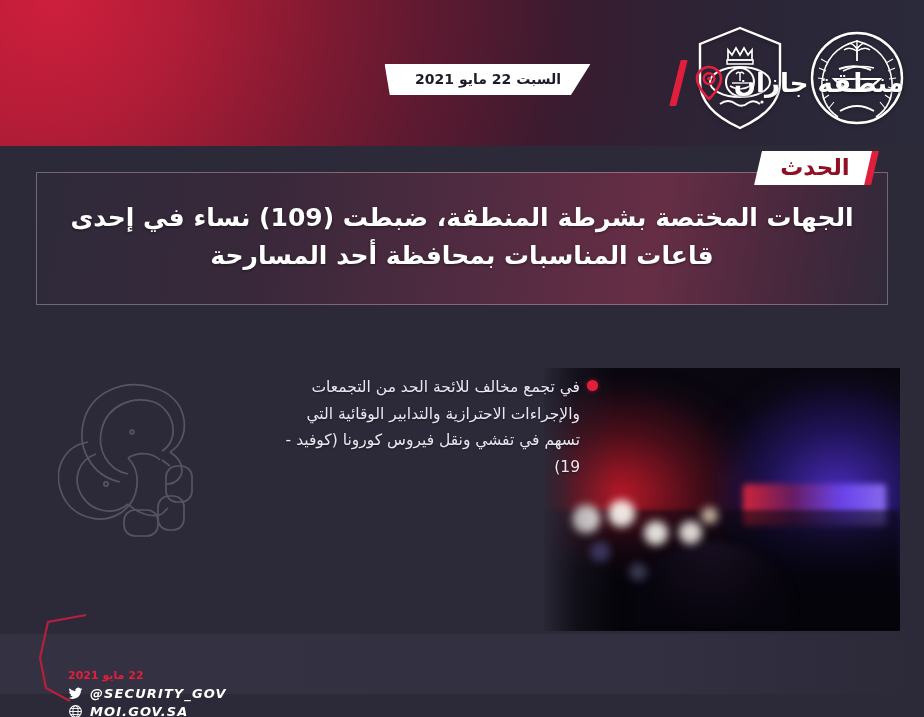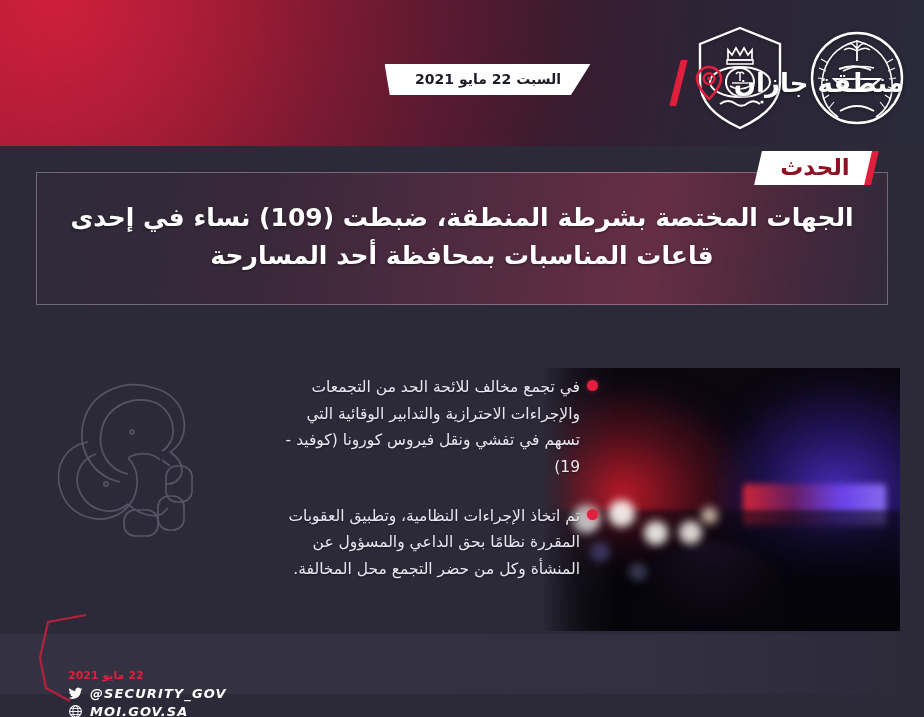--- a/index.html
+++ b/index.html
@@ -316,24 +316,20 @@
       <rect x="66" y="142" width="34" height="26" rx="11"></rect>
       <path d="M104 92 L112 98 M104 146 L110 140"></path>
     </g>
   </svg>
 
   <div class="bullets">
     <div class="bullet-block">
       <div class="bullet-dot"></div>
       <div class="bullet-text">في تجمع مخالف للائحة الحد من التجمعات والإجراءات الاحترازية والتدابير الوقائية التي تسهم في تفشي ونقل فيروس كورونا (كوفيد - 19)</div>
     </div>
-    <div class="bullet-block">
-      <div class="bullet-dot"></div>
-      <div class="bullet-text">تم اتخاذ الإجراءات النظامية، وتطبيق العقوبات المقررة نظامًا بحق الداعي والمسؤول عن المنشأة وكل من حضر التجمع محل المخالفة.</div>
-    </div>
   </div>
 
   <div class="footer-panel"></div>
 
   <svg class="hex-outline" width="66" height="92" viewBox="0 0 66 92">
     <path d="M50 3 L12 10 L4 46 L10 76 L34 89" fill="none" stroke="#b5203c" stroke-width="2.2"></path>
   </svg>
 
   <div class="footer-info">
     <div class="f-date">22 مايو 2021</div>

